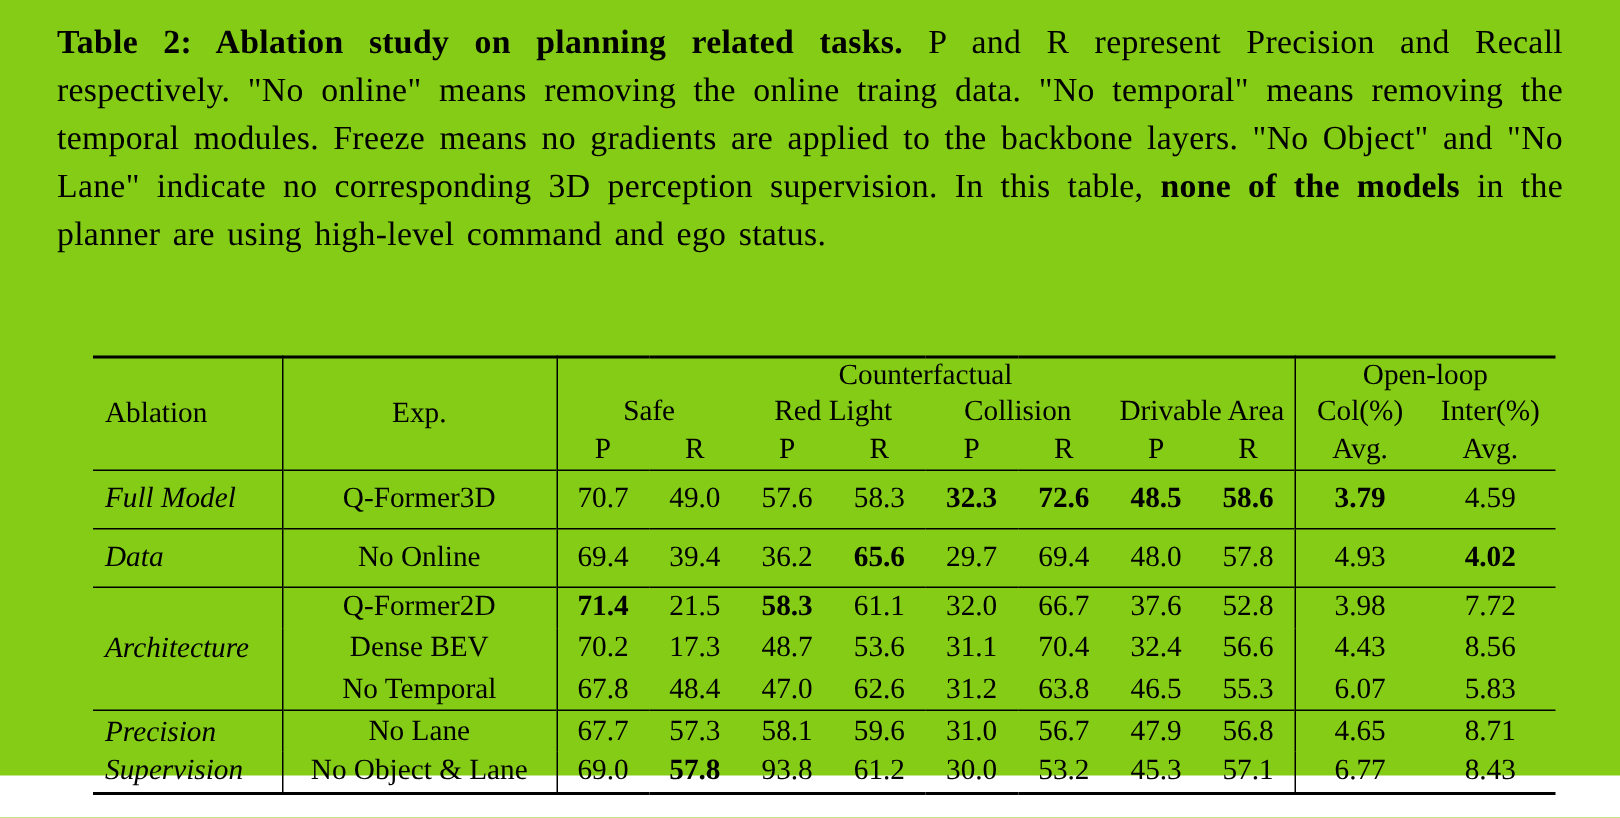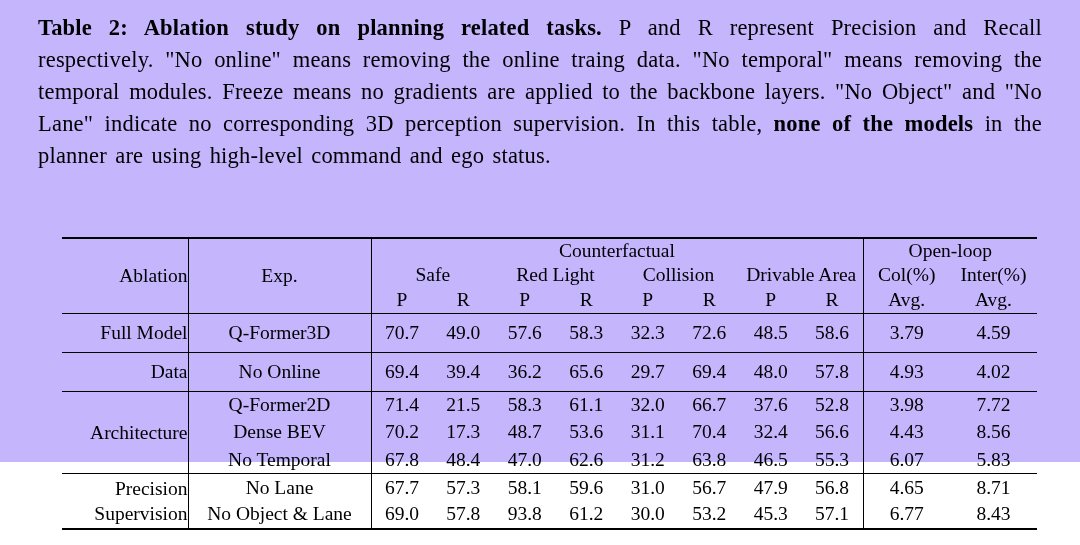--- a/index.html
+++ b/index.html
@@ -2,21 +2,21 @@
 <html><head>
 <meta charset="utf-8">
 <style>
   * { margin: 0; padding: 0; box-sizing: border-box; }
   html, body { width: 1080px; height: 545px; overflow: hidden; }
   body {
     background: #ffffff;
     color: #000000;
     font-family: "Liberation Serif", "DejaVu Serif", serif;
   }
-  .page { width: 1080px; height: 462px; background: #c4b5fd; position: relative; }
+  .page { width: 1080px; height: 517px; background: #84cc16; position: relative; }
 
   
   .caption {
     position: absolute;
     left: 38px;
     top: 12px;
     width: 1004px;
     font-size: 22.5px;
     line-height: 32px;
     text-align: justify;
@@ -52,23 +52,23 @@
   thead tr.h1 { height: 24px; }
   thead tr.h2 { height: 26px; }
   thead tr.h3 { height: 25px; }
   tbody tr    { height: 27.5px; }
   tbody.tall tr { height: 39px; }
 
   .vr { border-left: 1.5px solid #000; margin-left: 16px; }
   tr.sec td { border-top: 1.4px solid #000; }
   thead { border-bottom: 1.4px solid #000; }
 
-  th.left, td.ablation { text-align: right; padding-left: 8px; white-space: normal; }
-  td.ablation { line-height: 25px; }
-  .bf { font-weight: normal; }
+  th.left, td.ablation { text-align: left; padding-left: 8px; white-space: normal; }
+  td.ablation { line-height: 25px; font-style: italic; }
+  .bf { font-weight: bold; }
 </style>
 </head>
 <body>
 
 <div class="page">
 
   <div class="caption">
     <span class="b">Table 2: Ablation study on planning related tasks.</span><span> P and R represent Precision and Recall respectively. "No online" means removing the online traing data. "No temporal" means removing the temporal modules. Freeze means no gradients are applied to the backbone layers. "No Object" and "No Lane" indicate no corresponding 3D perception supervision. In this table, </span><span class="b">none of the models</span><span> in the planner are using high-level command and ego status.</span>
   </div>
 

